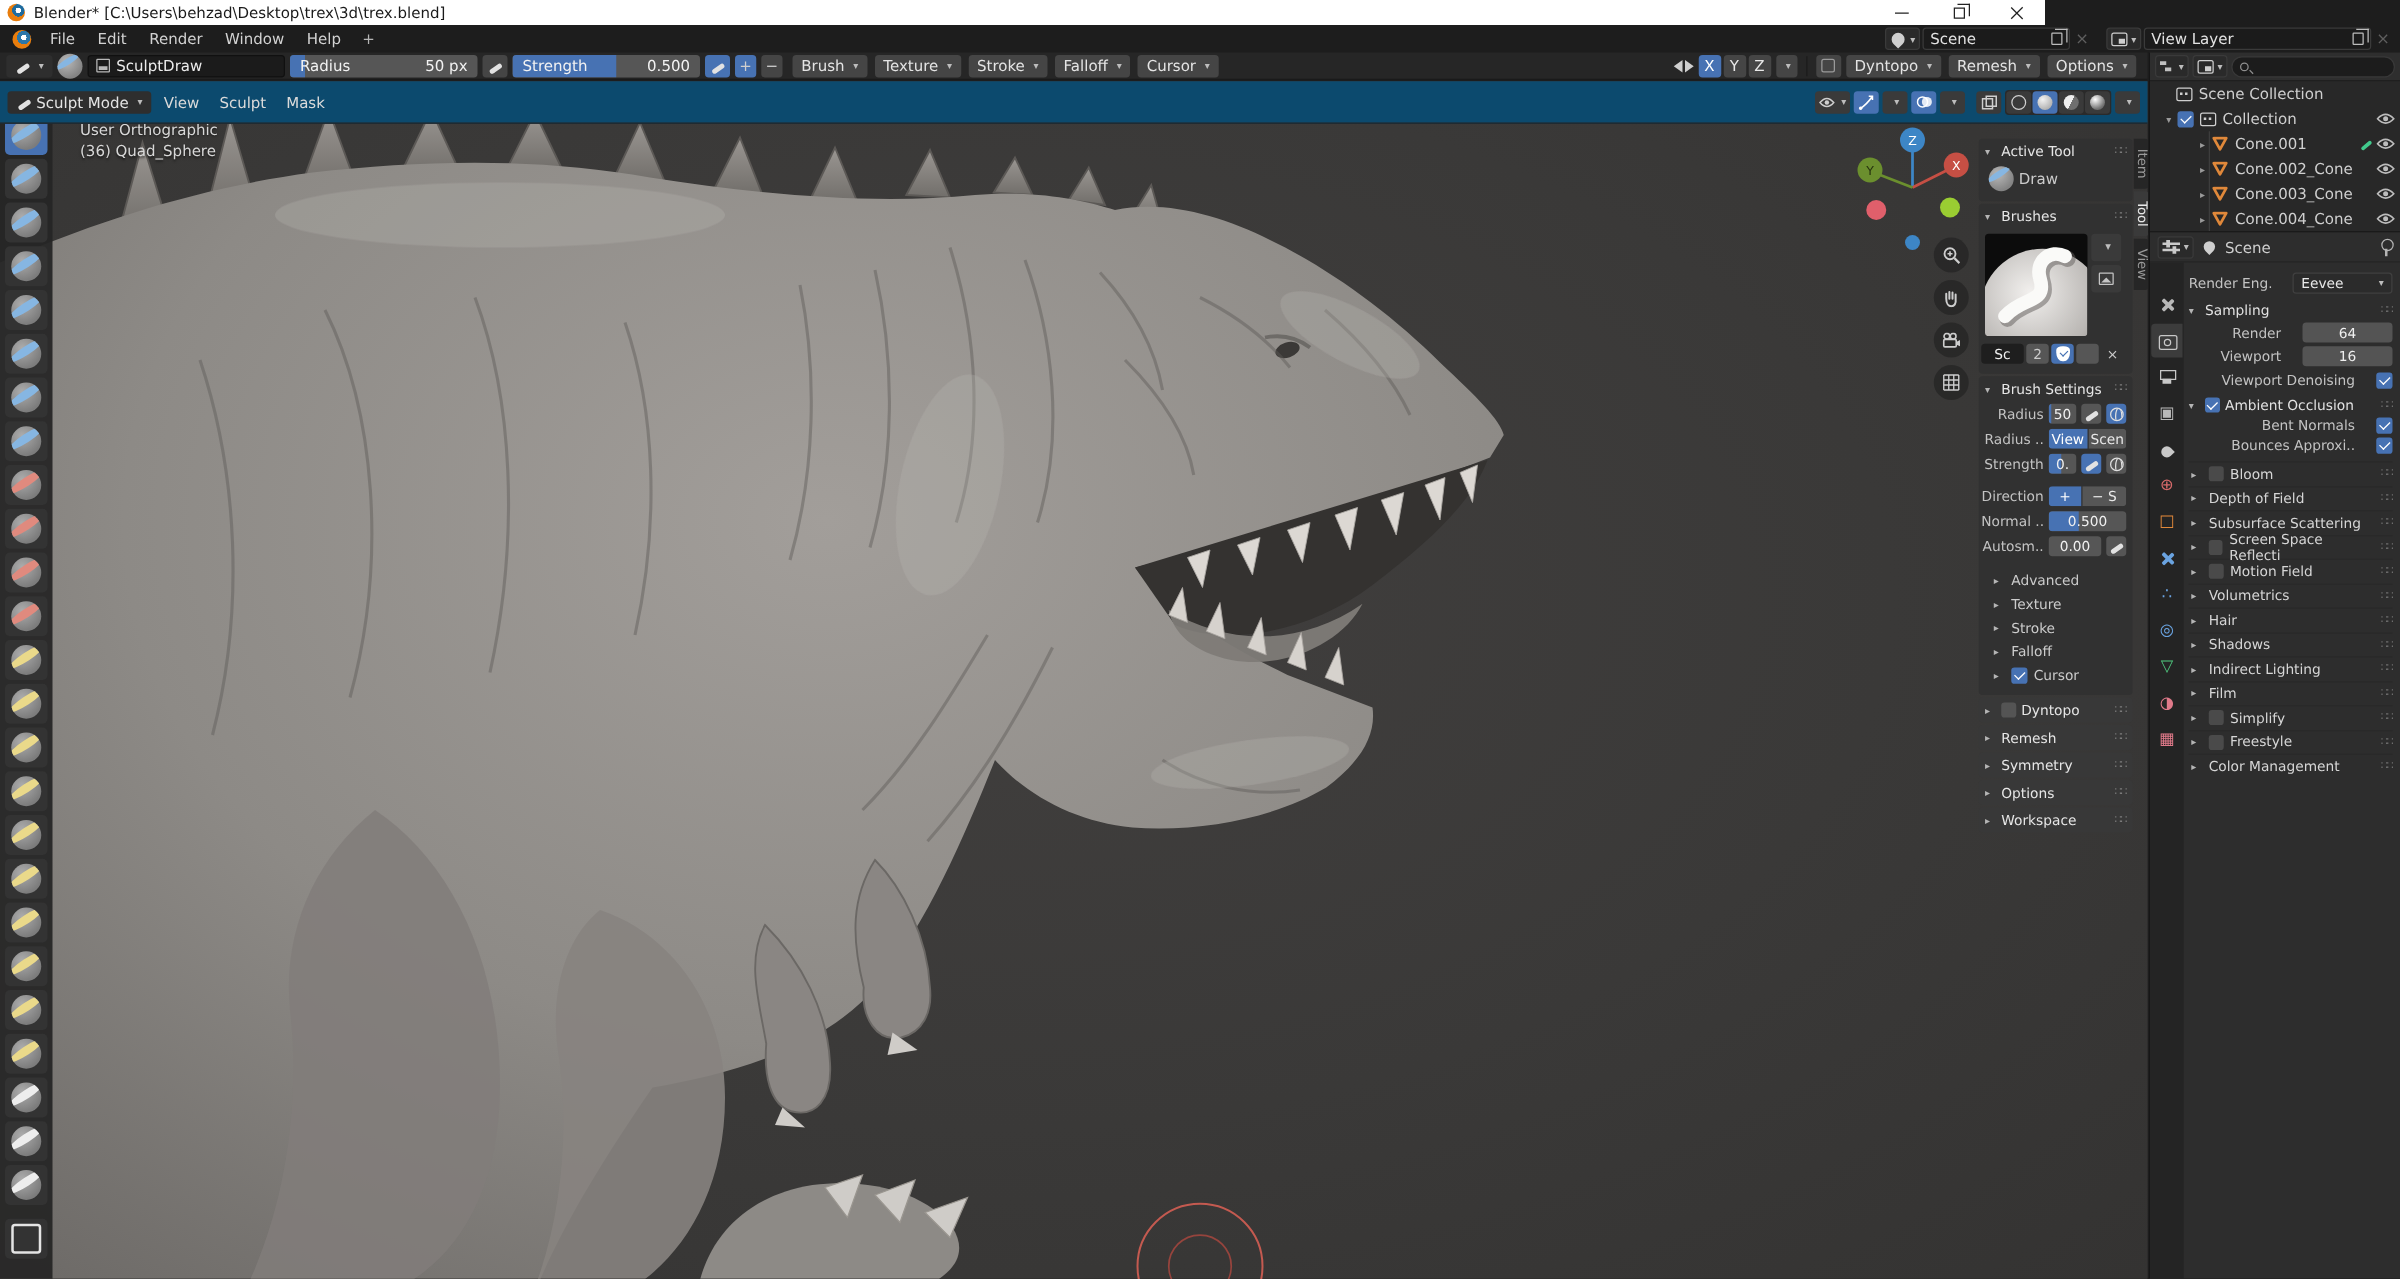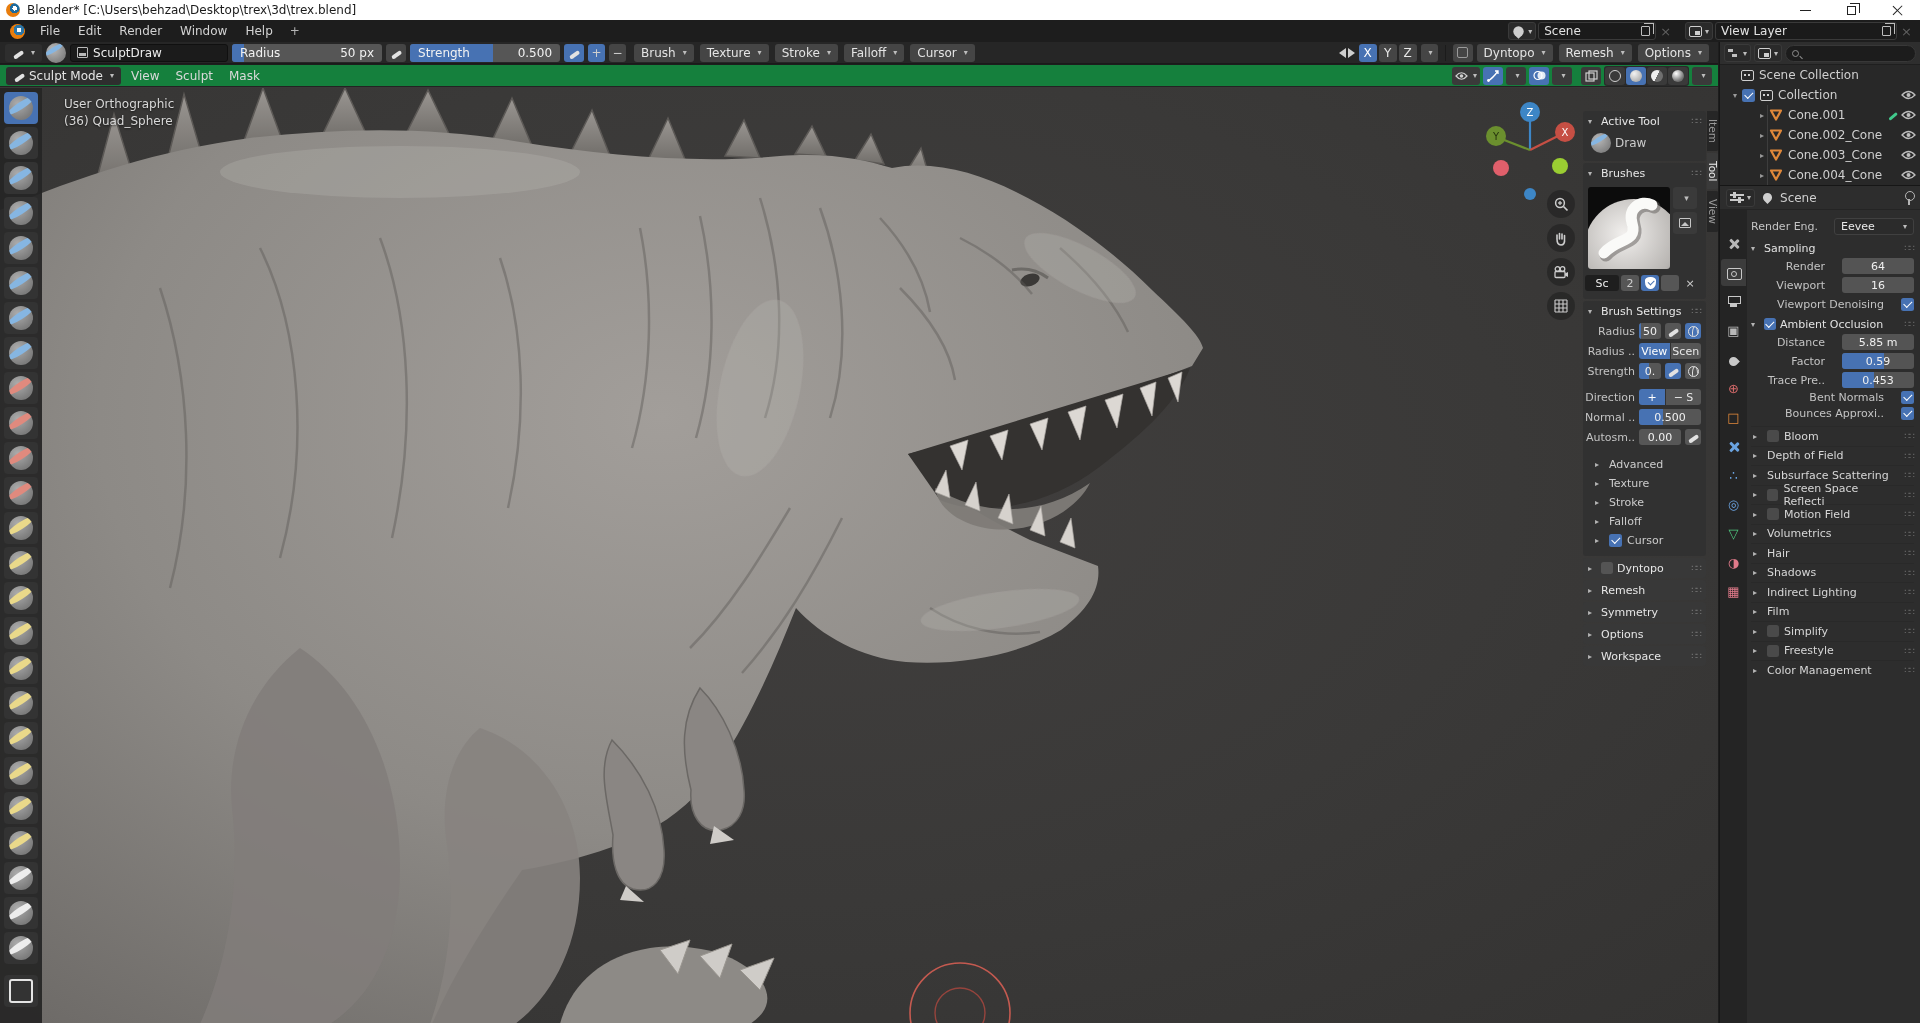--- a/index.html
+++ b/index.html
@@ -1,21 +1,21 @@
 <!DOCTYPE html>
 <html><head>
 <meta charset="utf-8">
 <style>
   *{margin:0;padding:0;box-sizing:border-box;-webkit-font-smoothing:antialiased}
   html,body{width:1920px;height:1023px;overflow:hidden;background:#1d1d1d}
   body{font-family:"DejaVu Sans","Liberation Sans",sans-serif;font-size:12px;color:#cfcfcf}
   .root{position:relative;width:1920px;height:1023px;overflow:hidden}
 
   
-  .titlebar{position:absolute;left:0;top:0;width:1920px;height:20px;background:#ffffff;color:#1a1a1a;display:flex;align-items:center;padding-left:6px;font-size:12px}
+  .titlebar{position:absolute;left:0;top:0;width:1636px;height:20px;background:#ffffff;color:#1a1a1a;display:flex;align-items:center;padding-left:6px;font-size:12px}
   .blogo{width:14px;height:14px;margin-right:7px;border-radius:50%;background:radial-gradient(circle at 62% 38%,#fff 0 18%,#1e6b9e 19% 40%,#e87d0d 41%);}
   .wctl{margin-left:auto;display:flex;height:100%}
   .wbtn{width:46px;height:100%;display:flex;align-items:center;justify-content:center;color:#222}
   .gl-min{width:11px;border-top:1.5px solid #222}
   .gl-max{width:9px;height:9px;border:1.2px solid #222;position:relative;background:#fff}
   .gl-max::before{content:"";position:absolute;left:2px;top:-4px;width:9px;height:9px;border:1.2px solid #222;border-bottom:none;border-left:none}
   .gl-x{position:relative;width:11px;height:11px}
   .gl-x::before,.gl-x::after{content:"";position:absolute;left:5px;top:-1px;width:1.4px;height:13px;background:#222}
   .gl-x::before{transform:rotate(45deg)}.gl-x::after{transform:rotate(-45deg)}
 
@@ -108,21 +108,21 @@
   .k-modifiers .picon::before{transform:rotate(45deg);background:#6aa3e0}.k-modifiers .picon::after{transform:rotate(-45deg);background:#6aa3e0}
   .k-render .picon::before{content:"";position:absolute;left:0;top:2px;width:13px;height:10px;border:1.5px solid #c8c8c8;border-radius:2px}
   .k-render .picon::after{content:"";position:absolute;left:4px;top:5px;width:4px;height:4px;border:1.5px solid #c8c8c8;border-radius:50%}
   .k-output .picon::before{content:"";position:absolute;left:1px;top:1px;width:11px;height:6px;border:1.5px solid #c8c8c8}
   .k-output .picon::after{content:"";position:absolute;left:3px;top:8px;width:7px;height:4px;background:#c8c8c8}
   .k-scene .picon::before{content:"";position:absolute;left:2px;top:4px;width:9px;height:9px;border-radius:50% 0 50% 50%;background:#c8c8c8;transform:rotate(45deg)}
   .trex-wrap svg{display:block}
 
   
   .viewport{position:absolute;left:0;top:65px;width:1718px;height:958px;background:#3a3938;overflow:hidden}
-  .vp-header{position:absolute;left:0;top:0;right:0;height:22px;background:#15803d;border-bottom:1px solid #232323;display:flex;align-items:center;gap:2px;padding:0 6px;z-index:30}
+  .vp-header{position:absolute;left:0;top:0;right:0;height:34px;background:#0c4a6e;border-bottom:1px solid #232323;display:flex;align-items:center;gap:2px;padding:0 6px;z-index:30}
   .vp-menu{padding:2px 8px;color:#dadada;border-radius:3px;white-space:nowrap}
   .vp-canvas{position:absolute;left:0;top:23px;right:0;bottom:0;background:radial-gradient(ellipse at 46% 42%,#413f3e 0%,#3a3938 55%,#343332 100%)}
   .vp-overlay{position:absolute;left:64px;top:8px;color:#d8d8d8;font-size:12px;line-height:17px;text-shadow:0 1px 2px rgba(0,0,0,.6);z-index:12}
   .sc-toolbar{position:absolute;left:0;top:0;bottom:0;width:42px;background:rgba(37,37,37,.93);display:flex;flex-direction:column;align-items:center;padding-top:4px;gap:3px;z-index:20}
   .titem{width:34px;height:32px;border-radius:4px;background:#333333;display:flex;align-items:center;justify-content:center;flex:0 0 auto}
   .titem.active{background:#4772b3}
   .titem.sep{margin-top:8px}
   .ticon{width:24px;height:24px;border-radius:50%;background:radial-gradient(circle at 36% 32%,#adadad,#7c7c7c 72%);position:relative;overflow:hidden}
   .ticon::after{content:"";position:absolute;left:-4px;top:6px;width:32px;height:7px;border-radius:50%;background:var(--accent,#86b6e2);transform:rotate(-33deg)}
   .titem.box .ticon{border-radius:3px;background:transparent;border:2px solid #e4e4e4;overflow:visible}
@@ -1016,41 +1016,20 @@
           <span class="cb checked"></span>
         </div>
         <div class="phead">
           <span class="arrglyph">▾</span>
           <span class="cb checked" style="width:12px;height:12px"></span>
           <span>Ambient Occlusion</span>
           <span class="dots">∷∷</span>
         </div>
         <div>
 
-        <div class="prow" style="--fill: 0%;">
-              <span class="plab">Distance</span>
-              <div class="pfield">
-                <span>5.85 m</span>
-              </div>
-            </div>
-            <div class="prow" style="--fill: 59%;">
-              <span class="plab">Factor</span>
-              <div class="pfield">
-                <span>0.59</span>
-              </div>
-            </div>
-            <div class="prow" style="--fill: 45%;">
-              <span class="plab">Trace Pre..</span>
-              <div class="pfield">
-                <span>0.453</span>
-              </div>
-            </div>
-          </div>
-        <div>
-
         <div class="prow">
               <span class="plab">Bent Normals</span>
               <span class="cb checked"></span>
             </div>
             <div class="prow">
               <span class="plab">Bounces Approxi..</span>
               <span class="cb checked"></span>
             </div>
           </div>
         <div style="margin-top:6px">

